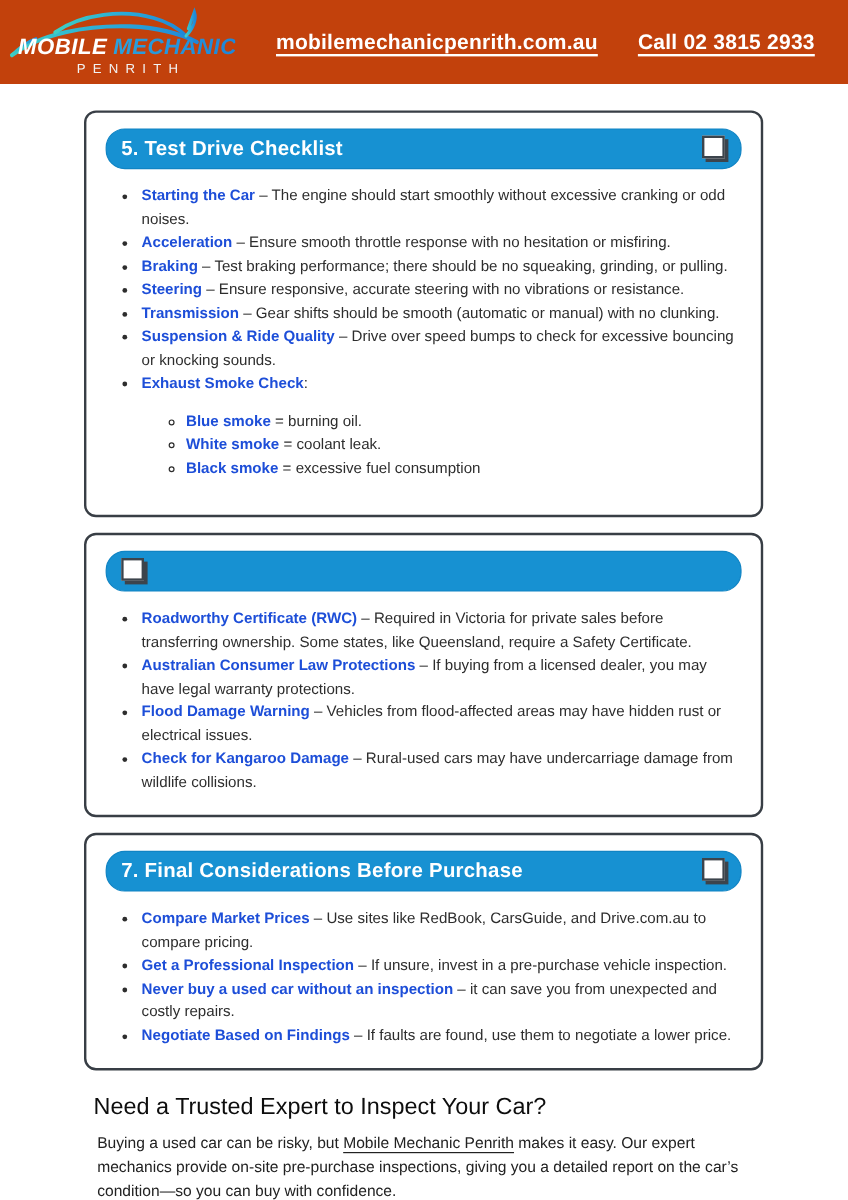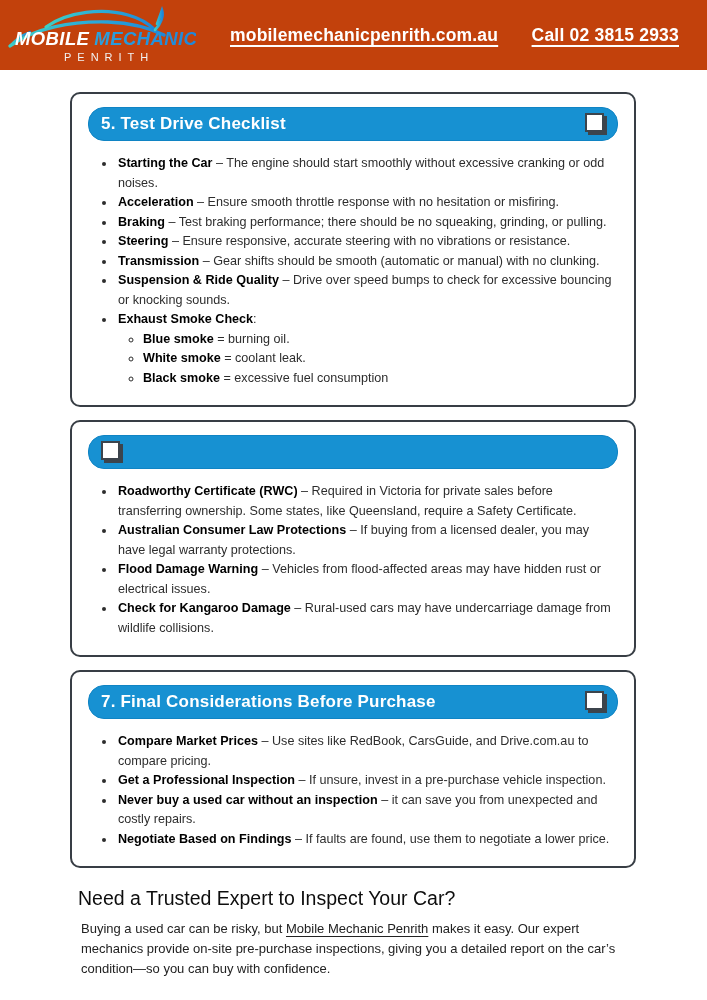--- a/index.html
+++ b/index.html
@@ -51,24 +51,24 @@
     border: 2px solid #3c444c;
     box-shadow: 3px 3px 0 #3c444c;
     margin-right: 5px; margin-bottom: 3px;
     cursor: pointer;
   }
   ul.main {
     margin: 13px 0 0 0; padding-left: 28px;
     font-size: 12.6px; line-height: 19.5px; color: #2d2d2d;
   }
   ul.main > li { padding-left: 2px; }
-  li b { color: #000000; text-align: center; }
+  li b { color: #1d4ed8; text-align: center; }
   ul.sub {
     list-style-type: circle;
-    margin: 0; padding-left: 25px;
+    margin: 12px; padding-left: 25px;
   }
 
   
   .footer { margin: 19px 74px 0 78px; }
   .footer-heading {
     font-size: 19.5px; font-weight: normal; color: #0d0d0d;
     margin: 0 0 9px 0;
   }
   .footer-para {
     font-size: 13px; line-height: 20px; color: #222222; margin: 3px;

